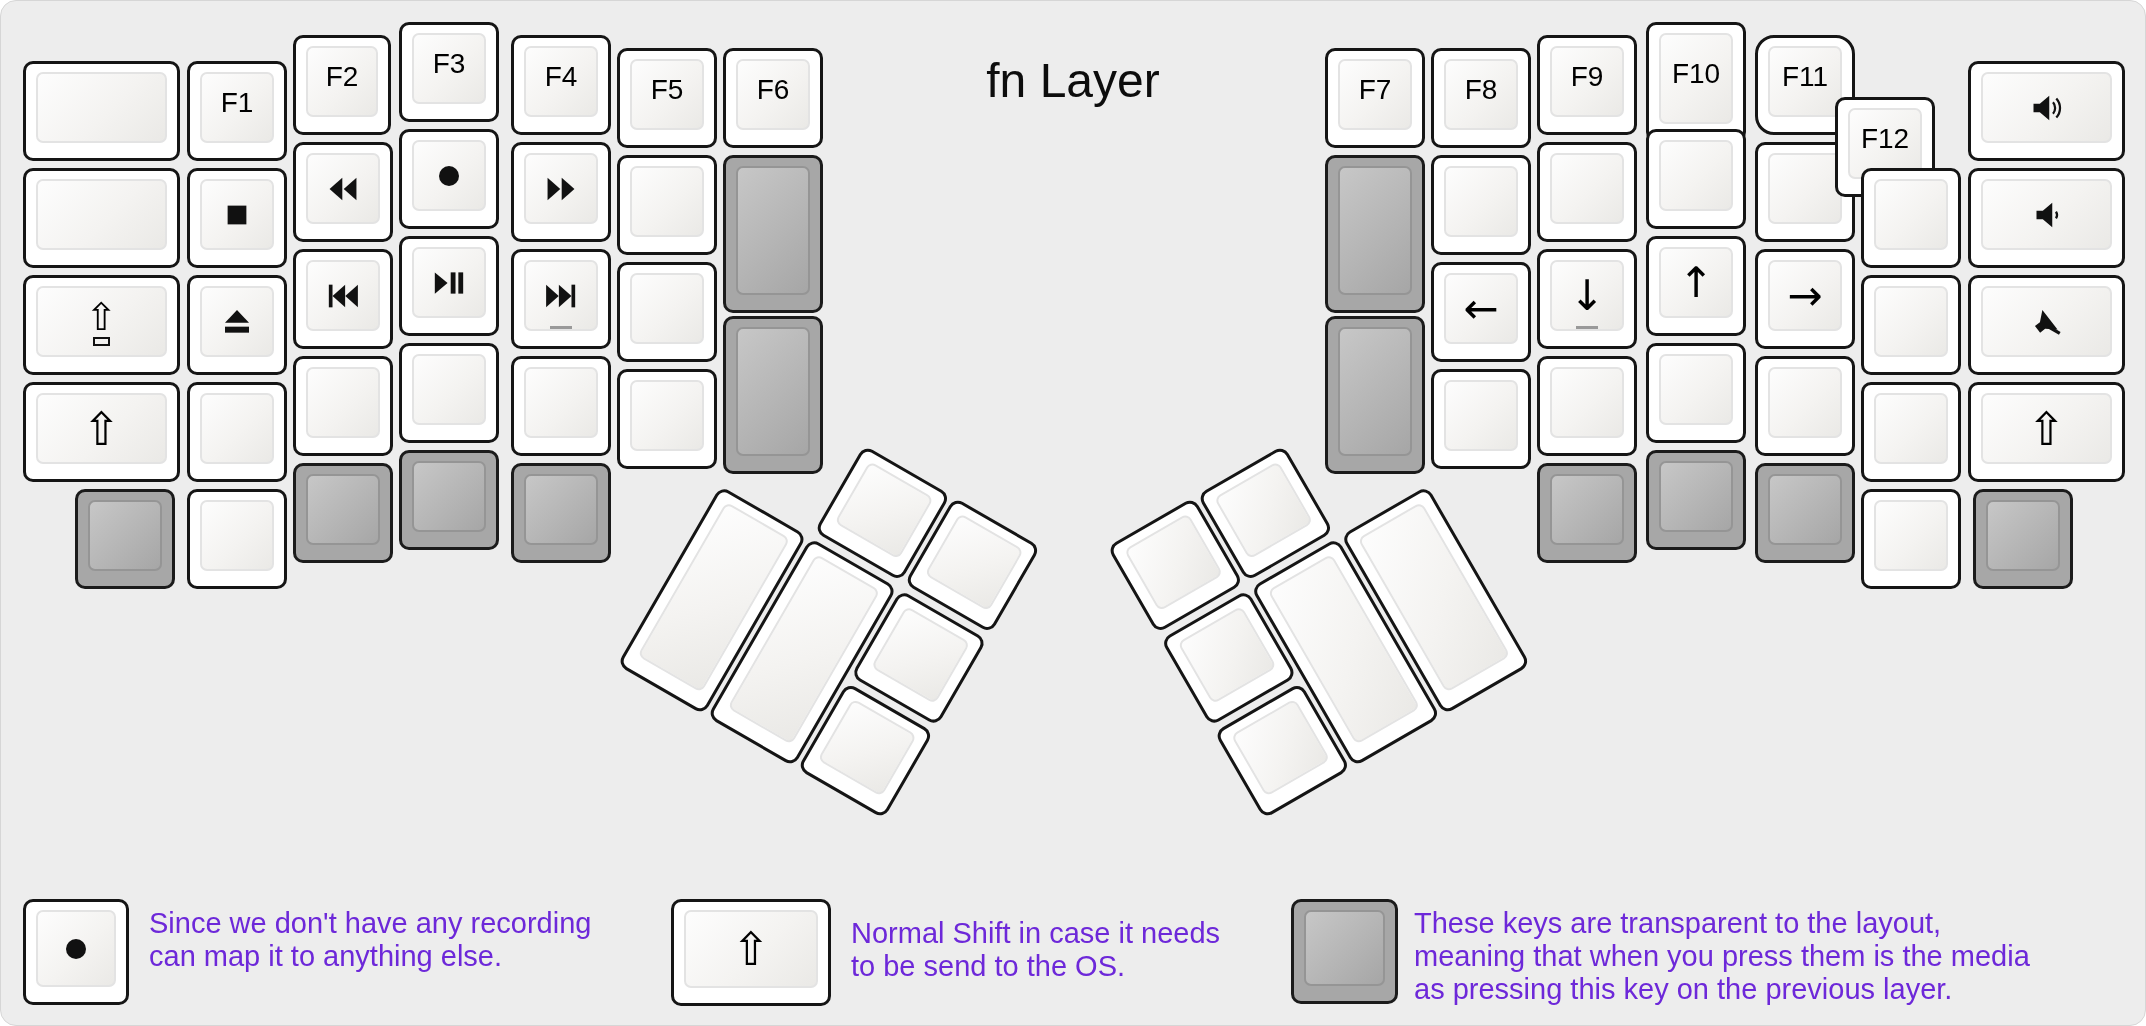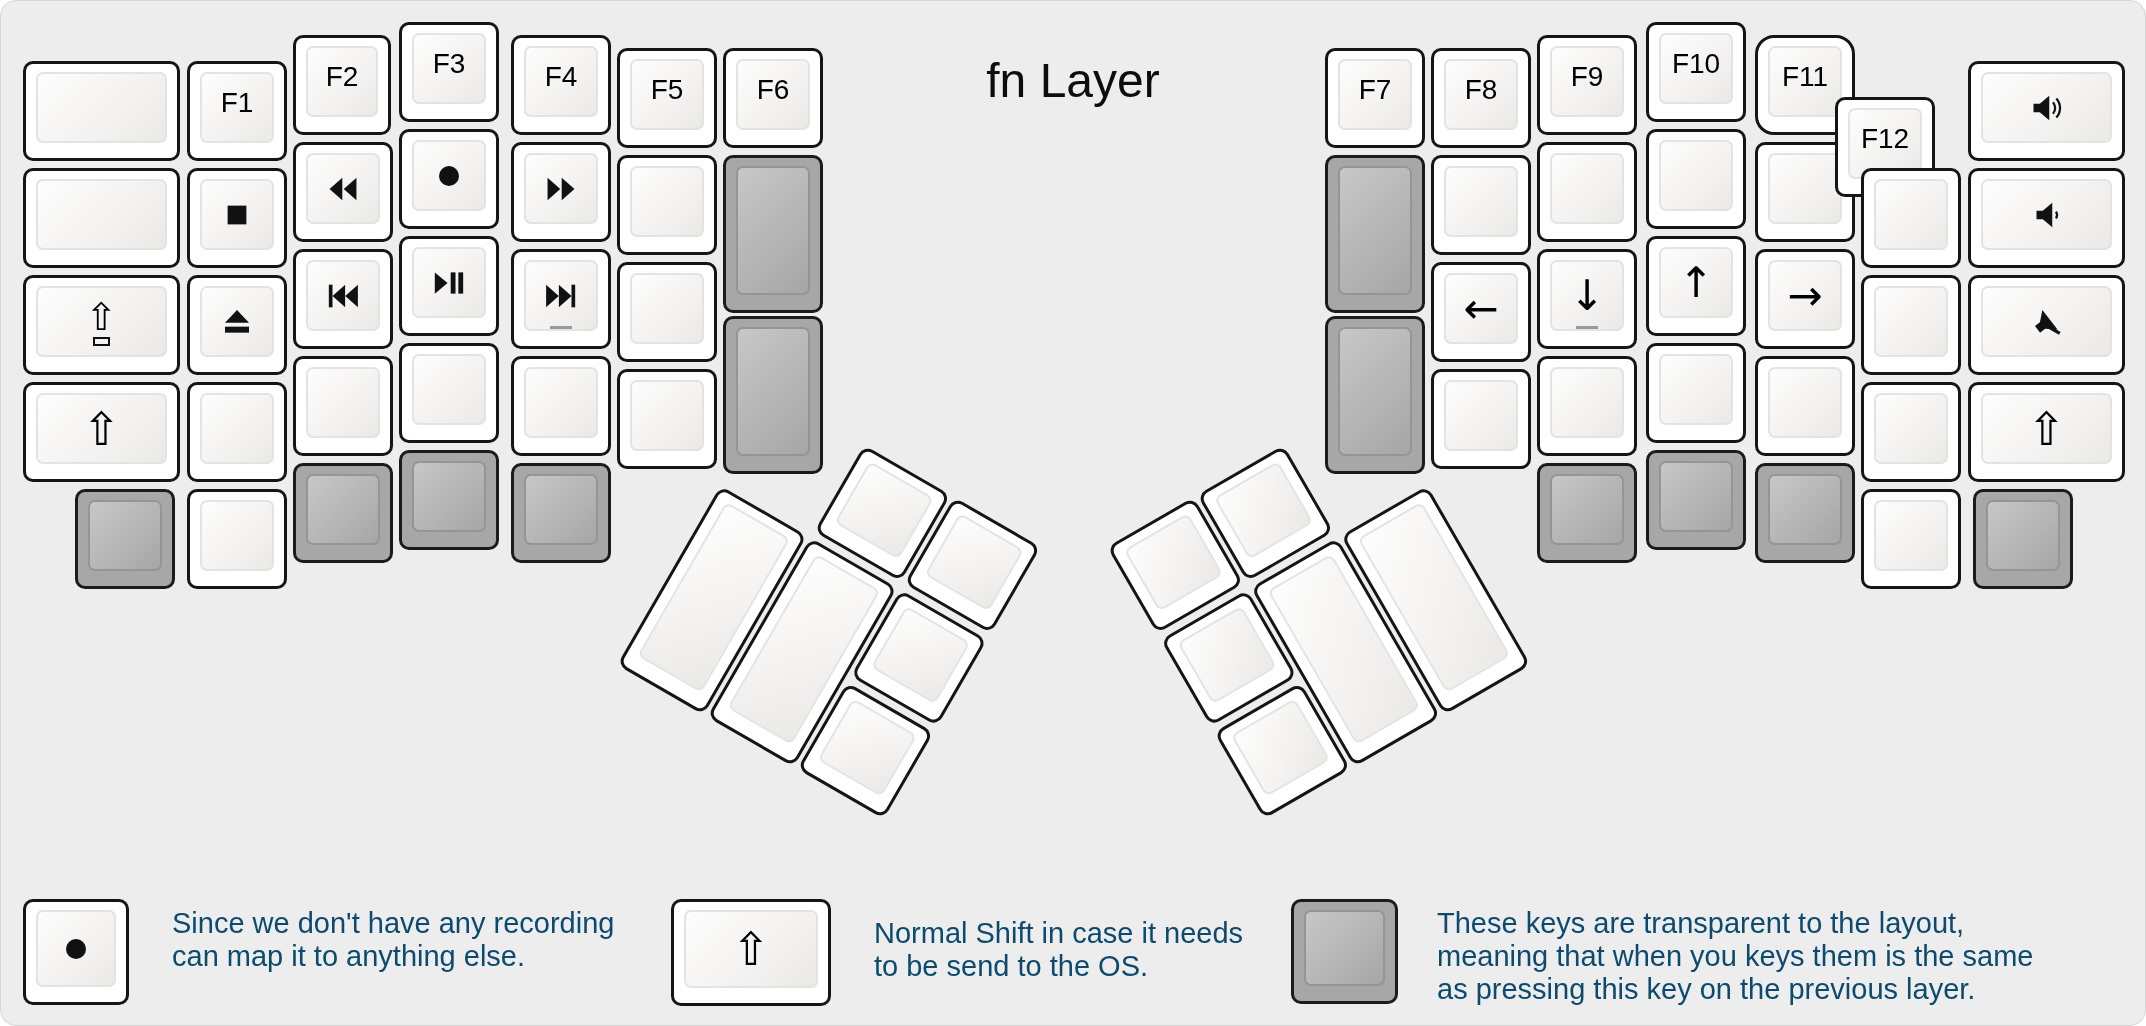--- a/index.html
+++ b/index.html
@@ -38,44 +38,43 @@
   .tg { font-family:"DejaVu Sans", sans-serif; color:#000; line-height:1; }
   .capswrap { display:flex; flex-direction:column; align-items:center; }
   .capsbar { display:block; width:17px; height:9px; border:2.5px solid #111;
              box-sizing:border-box; margin-top:1px; }
   .ksub {
     position:absolute; left:50%; transform:translateX(-50%);
     bottom:17px; width:22px; height:3px; background:#999;
   }
   .thumb { position:absolute; transform-origin:0 0; width:308px; height:314px; }
   .legend-text {
-    position:absolute; font-size:29px; line-height:33px; color:#0c4a6e;
+    position:absolute; font-size:29px; line-height:33px; color:#6d28d9;
     white-space:nowrap;
-    margin-left:23px;
   }
 </style>
 </head>
 <body>
 
 <div id="canvas">
   <div id="title">fn Layer</div>
 
   <div class="legend-text" style="left:148px; top:906px;">
     <div>Since we don't have any recording</div>
     <div>can map it to anything else.</div>
   </div>
 
   <div class="legend-text" style="left:850px; top:916px;">
     <div>Normal Shift in case it needs</div>
     <div>to be send to the OS.</div>
   </div>
 
   <div class="legend-text" style="left:1413px; top:906px;">
     <div>These keys are transparent to the layout,</div>
-    <div>meaning that when you keys them is the same</div>
+    <div>meaning that when you press them is the media</div>
     <div>as pressing this key on the previous layer.</div>
   </div>
 <div class="key white" style="left: 22px; top: 60px; width: 157px; height: 100px;">
       <div class="cap"></div>
     </div>
     <div class="key white" style="left: 22px; top: 167px; width: 157px; height: 100px;">
       <div class="cap"></div>
     </div>
     <div class="key white" style="left: 22px; top: 274px; width: 157px; height: 100px;">
       <div class="cap">
@@ -289,21 +288,21 @@
       <div class="cap">
         <span class="kicon">
           <span class="tg" style="font-size:42px">↓</span>
         </span>
       </div>
       <span class="ksub"></span>
     </div>
     <div class="key white" style="left: 1536px; top: 355px; width: 100px; height: 100px;">
       <div class="cap"></div>
     </div>
-    <div class="key white" style="left: 1645px; top: 21px; width: 100px; height: 100px;">
+    <div class="key white" style="left: 1645px; top: 21px; width: 100px; height: 120px;">
       <div class="cap">
         <span class="klabel">F10</span>
       </div>
     </div>
     <div class="key white" style="left: 1645px; top: 128px; width: 100px; height: 100px;">
       <div class="cap"></div>
     </div>
     <div class="key white" style="left: 1645px; top: 235px; width: 100px; height: 100px;">
       <div class="cap">
         <span class="kicon">

